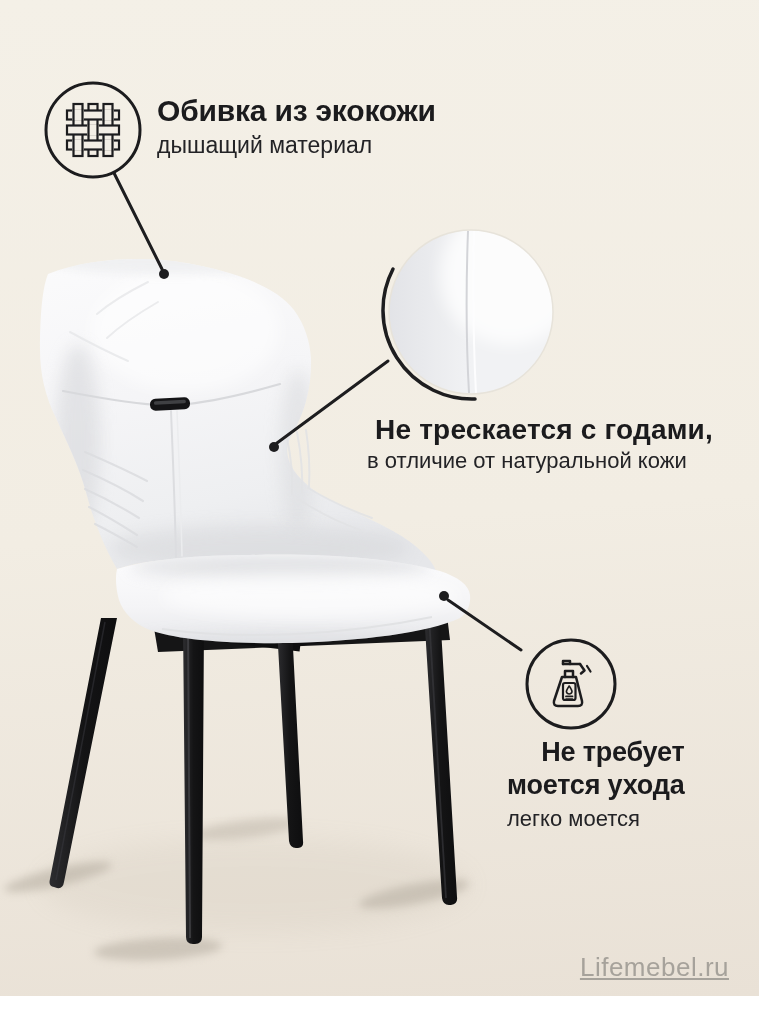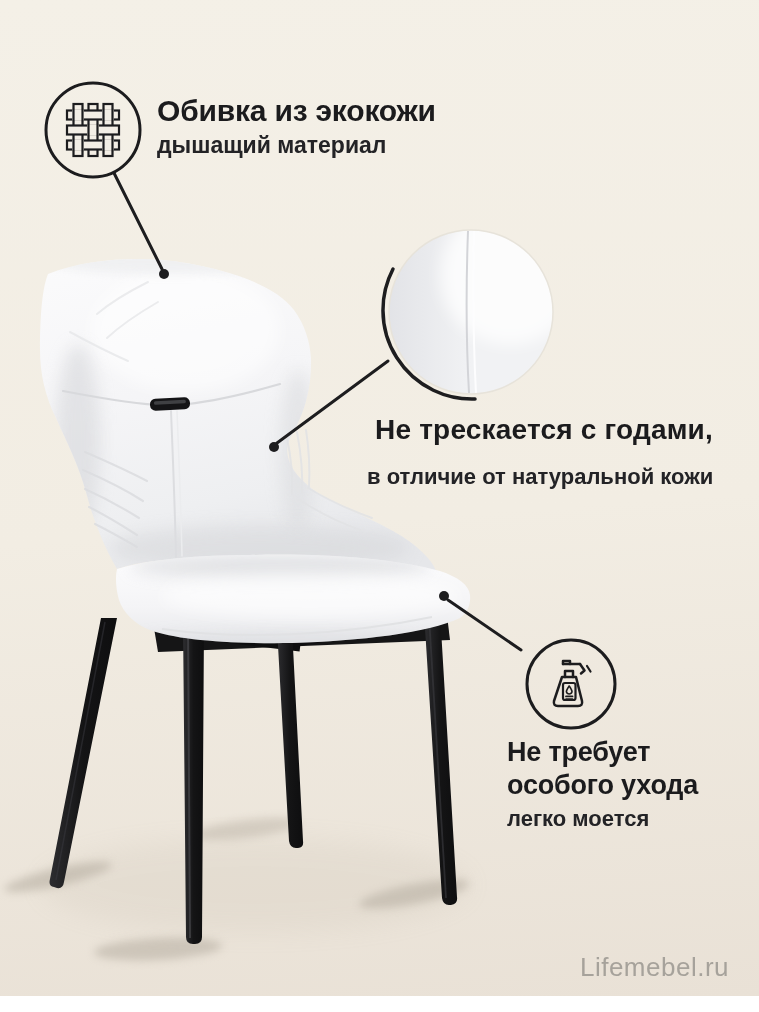--- a/index.html
+++ b/index.html
@@ -4,33 +4,33 @@
 <style>
   html,body{margin:0;padding:0;}
   .stage{
     position:relative;width:759px;height:996px;overflow:hidden;
     font-family:"Liberation Sans",sans-serif;
     background:linear-gradient(176deg,#f4f0e7 0%,#f2ede3 52%,#e9e1d6 100%);
   }
   .scene{position:absolute;left:0;top:0;width:759px;height:1012px;}
   .callout{position:absolute;color:#1b1b1d;}
   .callout .title{font-weight:800;letter-spacing:-0.2px;color:#1b1b1d;}
-  .callout .subtitle{font-weight:700;color:#232326;}
+  .callout .subtitle{font-weight:400;color:#232326;}
   .callout-1{left:157px;top:93px;}
   .callout-1 .title{font-size:30px;line-height:35px;}
   .callout-1 .subtitle{font-size:23px;line-height:28px;margin-top:3px;}
   .callout-2{left:367px;top:413px;}
   .callout-2 .title{font-size:28px;line-height:34px;letter-spacing:0.2px;margin-left:8px;}
-  .callout-2 .subtitle{font-size:22px;line-height:27px;margin-top:16px;}
+  .callout-2 .subtitle{font-size:22px;line-height:27px;margin-top:0;}
   .callout-3{left:507px;top:736px;}
-  .callout-3 .title{font-size:27px;line-height:33px;}
+  .callout-3 .title{font-size:27px;line-height:33px;text-align:right;}
   .callout-3 .subtitle{font-size:22px;line-height:26px;margin-top:4px;}
   .watermark{
     position:absolute;right:30px;bottom:13px;
-    font-size:26px;letter-spacing:0.5px;color:#a6a29b;font-weight:400;
+    font-size:26px;letter-spacing:0.5px;color:#a6a29b;font-weight:400;text-decoration:underline;
   }
 </style>
 </head>
 <body>
 
 <div class="stage">
 
   <svg class="scene" viewBox="0 0 759 1012" aria-hidden="true">
     <defs>
       <linearGradient id="gradBack" x1="0" y1="0" x2="0.25" y2="1">
@@ -225,19 +225,19 @@
   </div>
 
   <div class="callout callout-2">
     <div class="title">Не трескается с годами,</div>
     <div class="subtitle">в отличие от натуральной кожи</div>
   </div>
 
   <div class="callout callout-3">
     <div class="title">
       <div>Не требует</div>
-      <div>особого ухода</div>
+      <div>моется ухода</div>
     </div>
     <div class="subtitle">легко моется</div>
   </div>
 
   <div class="watermark">Lifemebel.ru</div>
 </div>
 
 </body></html>

